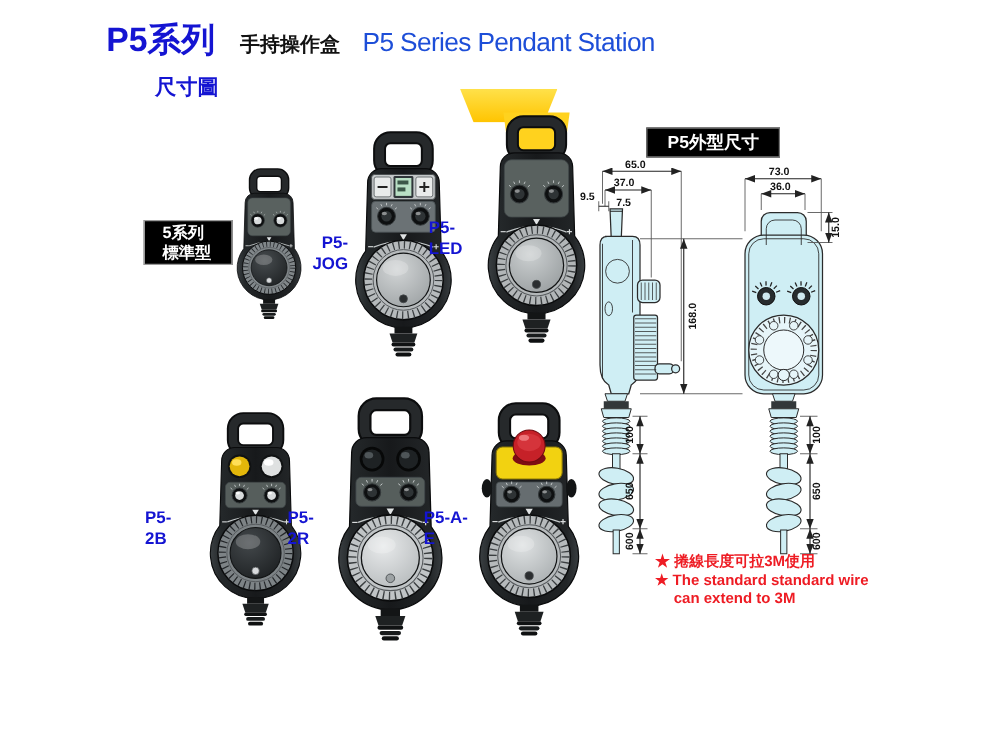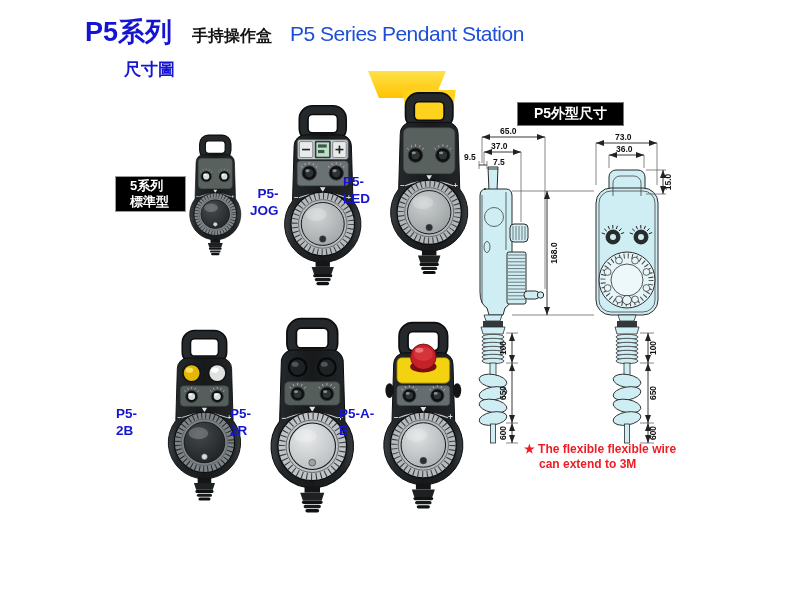--- a/index.html
+++ b/index.html
@@ -590,17 +590,18 @@
       <line class="dl" x1="188" y1="208" x2="188" y2="238" marker-start="url(#aS)" marker-end="url(#aE)"></line>
       <line class="dl" x1="188" y1="238" x2="188" y2="298" marker-start="url(#aS)" marker-end="url(#aE)"></line>
       <line class="dl" x1="188" y1="298" x2="188" y2="318" marker-start="url(#aS)" marker-end="url(#aE)"></line>
       <text class="dt" text-anchor="middle" transform="translate(196 223) rotate(-90)">100</text>
       <text class="dt" text-anchor="middle" transform="translate(196 268) rotate(-90)">650</text>
       <text class="dt" text-anchor="middle" transform="translate(196 308) rotate(-90)">600</text>
     </g>
   </svg>
 
   <div class="notes">
-    <div>★ The flexible flexible wire</div>
+    <div>★ 捲線長度可拉3M使用</div>
+    <div>★ The standard standard wire</div>
     <div class="en2">can extend to 3M</div>
   </div>
 
 </div>
 
 </body></html>

